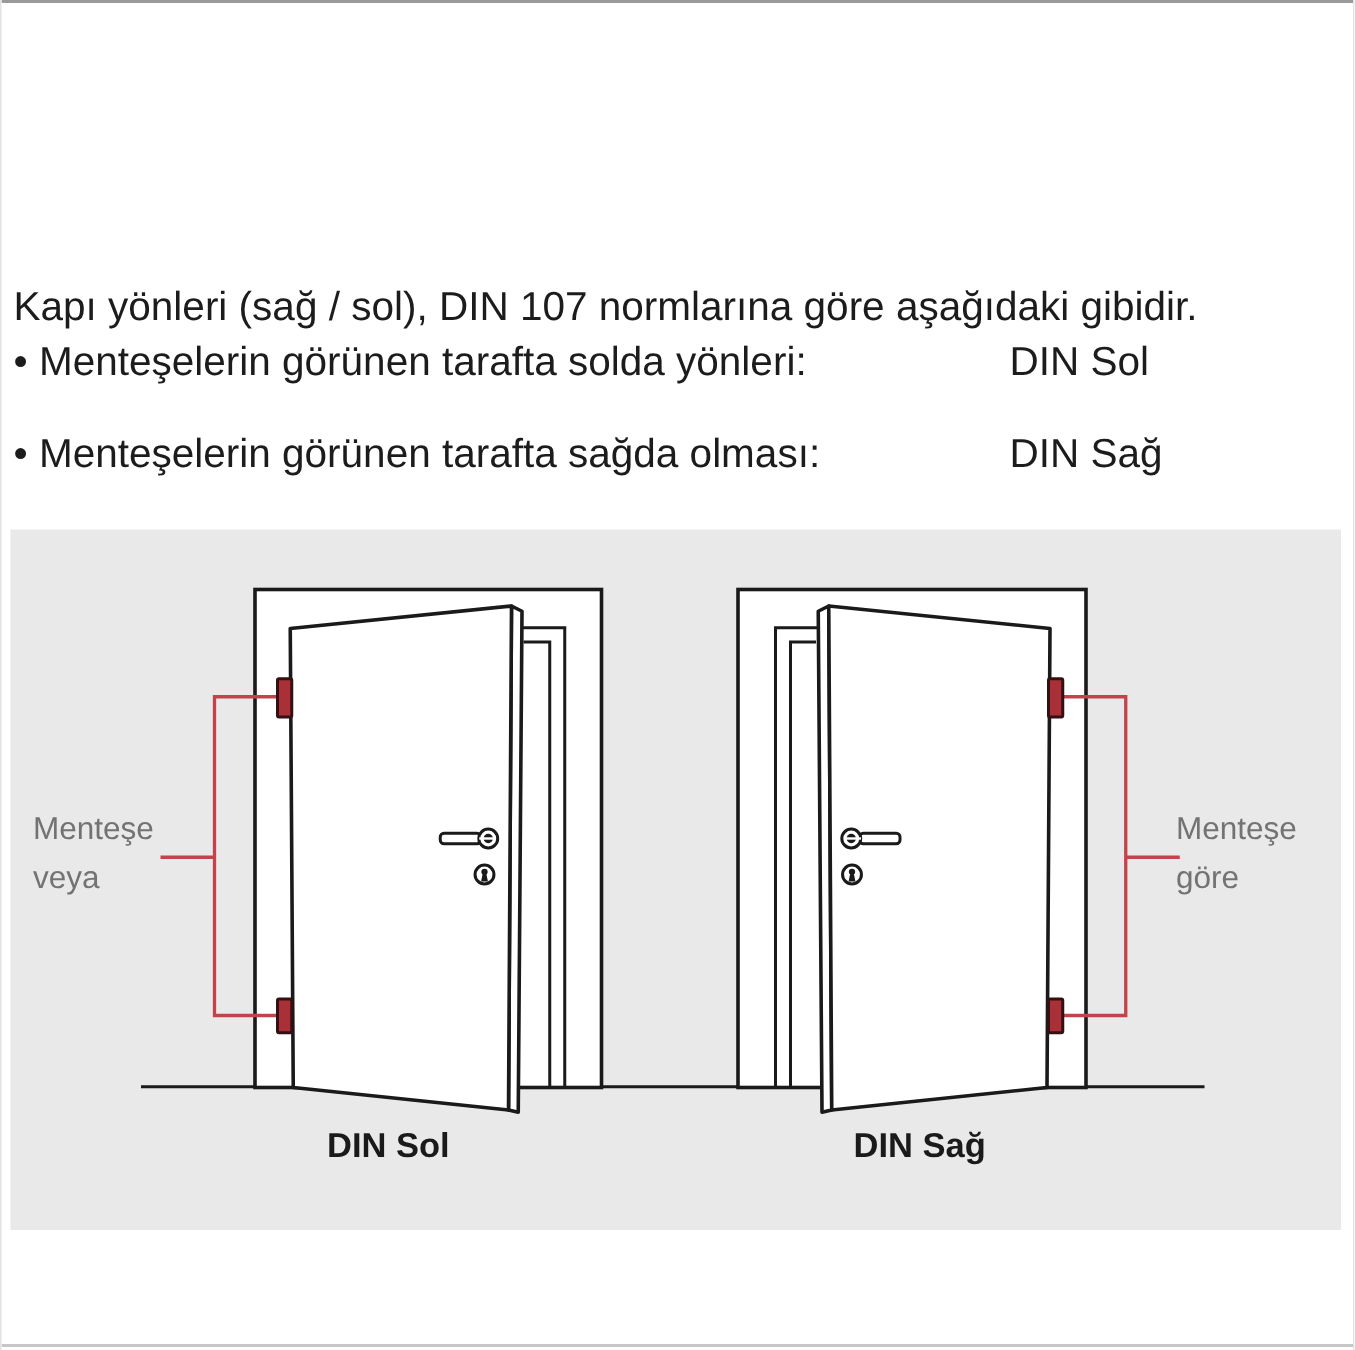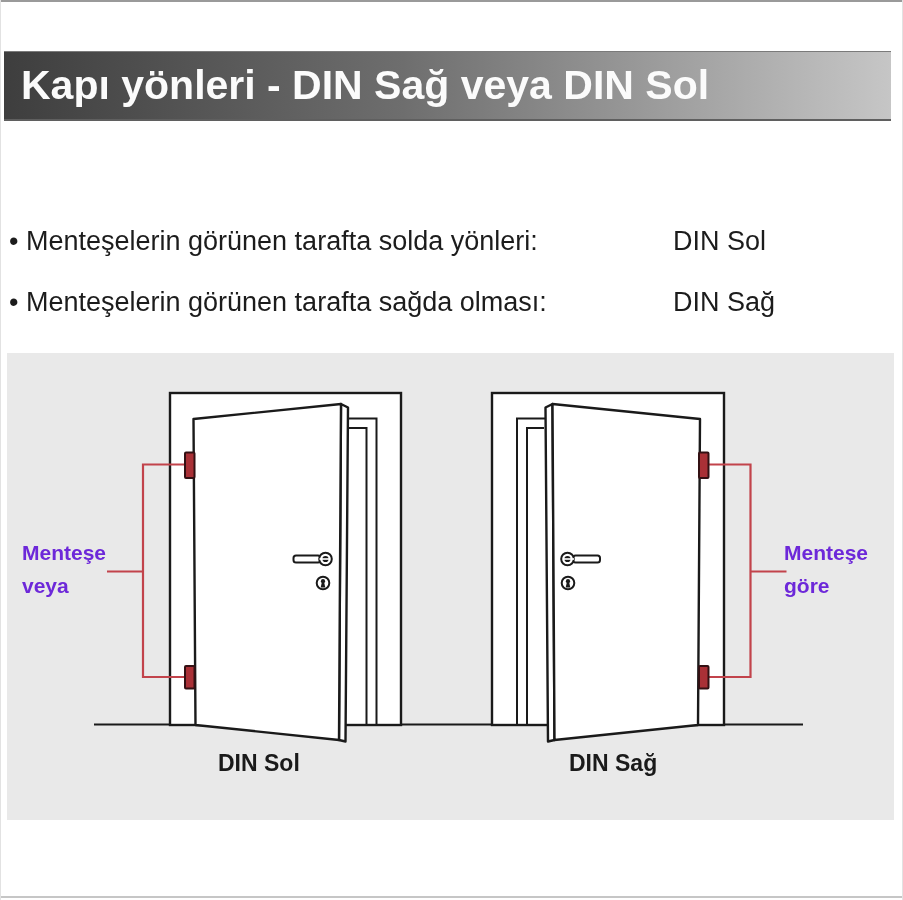--- a/index.html
+++ b/index.html
@@ -26,42 +26,40 @@
   .row2{top:226px;}
   .row3{top:263px;margin-top:24px;}
   .din-val{position:absolute;left:664px;top:0;}
 
   .diagram-panel{
     position:absolute;left:6px;top:353px;width:887px;height:467px;background:#e9e9e9;
   }
   .diagram-svg{position:absolute;left:0;top:0;width:903px;height:900px;}
 
   .hinge-label{
-    position:absolute;font-size:21px;font-weight:bold;line-height:33px;color:#6d28d9;white-space:nowrap;
+    position:absolute;font-size:21px;font-weight:normal;line-height:33px;color:#737373;white-space:nowrap;
   }
   .hinge-label.left{left:21px;top:536px;}
   .hinge-label.right{left:783px;top:536px;}
 
   .door-caption{
     position:absolute;font-size:23px;font-weight:bold;color:#1a1a1a;white-space:nowrap;
   }
   .door-caption.left{left:217px;top:750px;}
   .door-caption.right{left:568px;top:750px;}
 </style>
 </head>
 <body>
 
 <div class="canvas">
 
   <div class="top-rule"></div>
 
-  <div class="header-bar">
-    <h1>Kapı yönleri - DIN Sağ veya DIN Sol</h1>
-  </div>
 
+  <div class="bodytext row1">Kapı yönleri (sağ / sol), DIN 107 normlarına göre aşağıdaki gibidir.</div>
 
   <div class="bodytext row2">
     <span>• Menteşelerin görünen tarafta solda yönleri:</span>
     <span class="din-val">DIN Sol</span>
   </div>
 
   <div class="bodytext row3">
     <span>• Menteşelerin görünen tarafta sağda olması:</span>
     <span class="din-val">DIN Sağ</span>
   </div>

